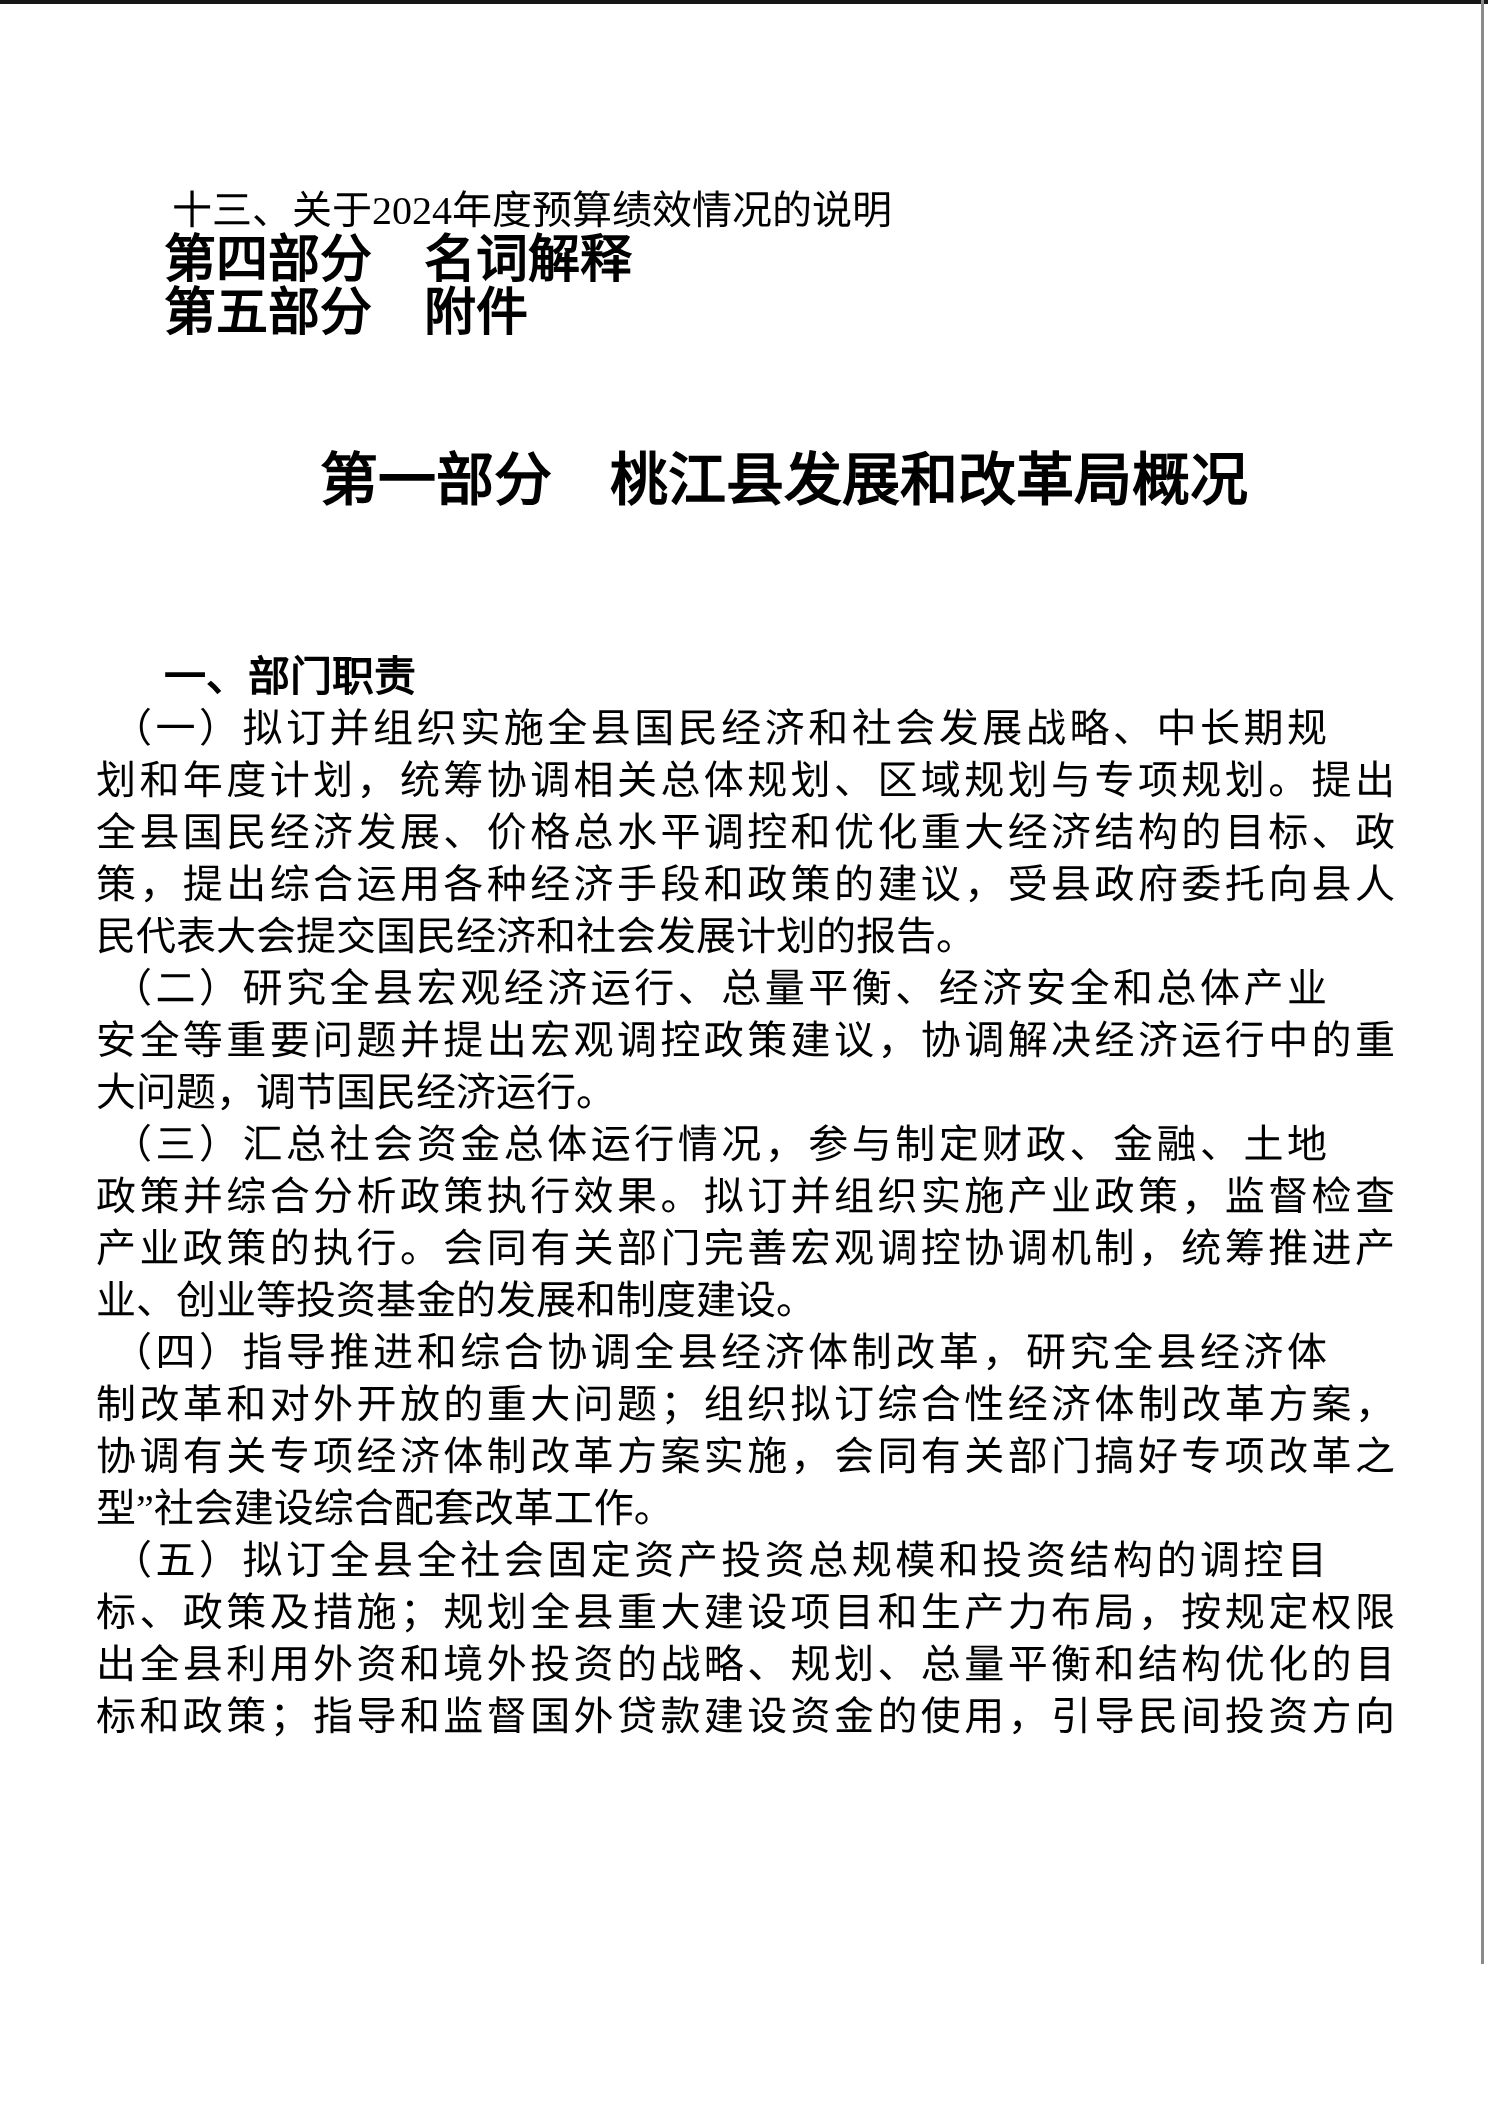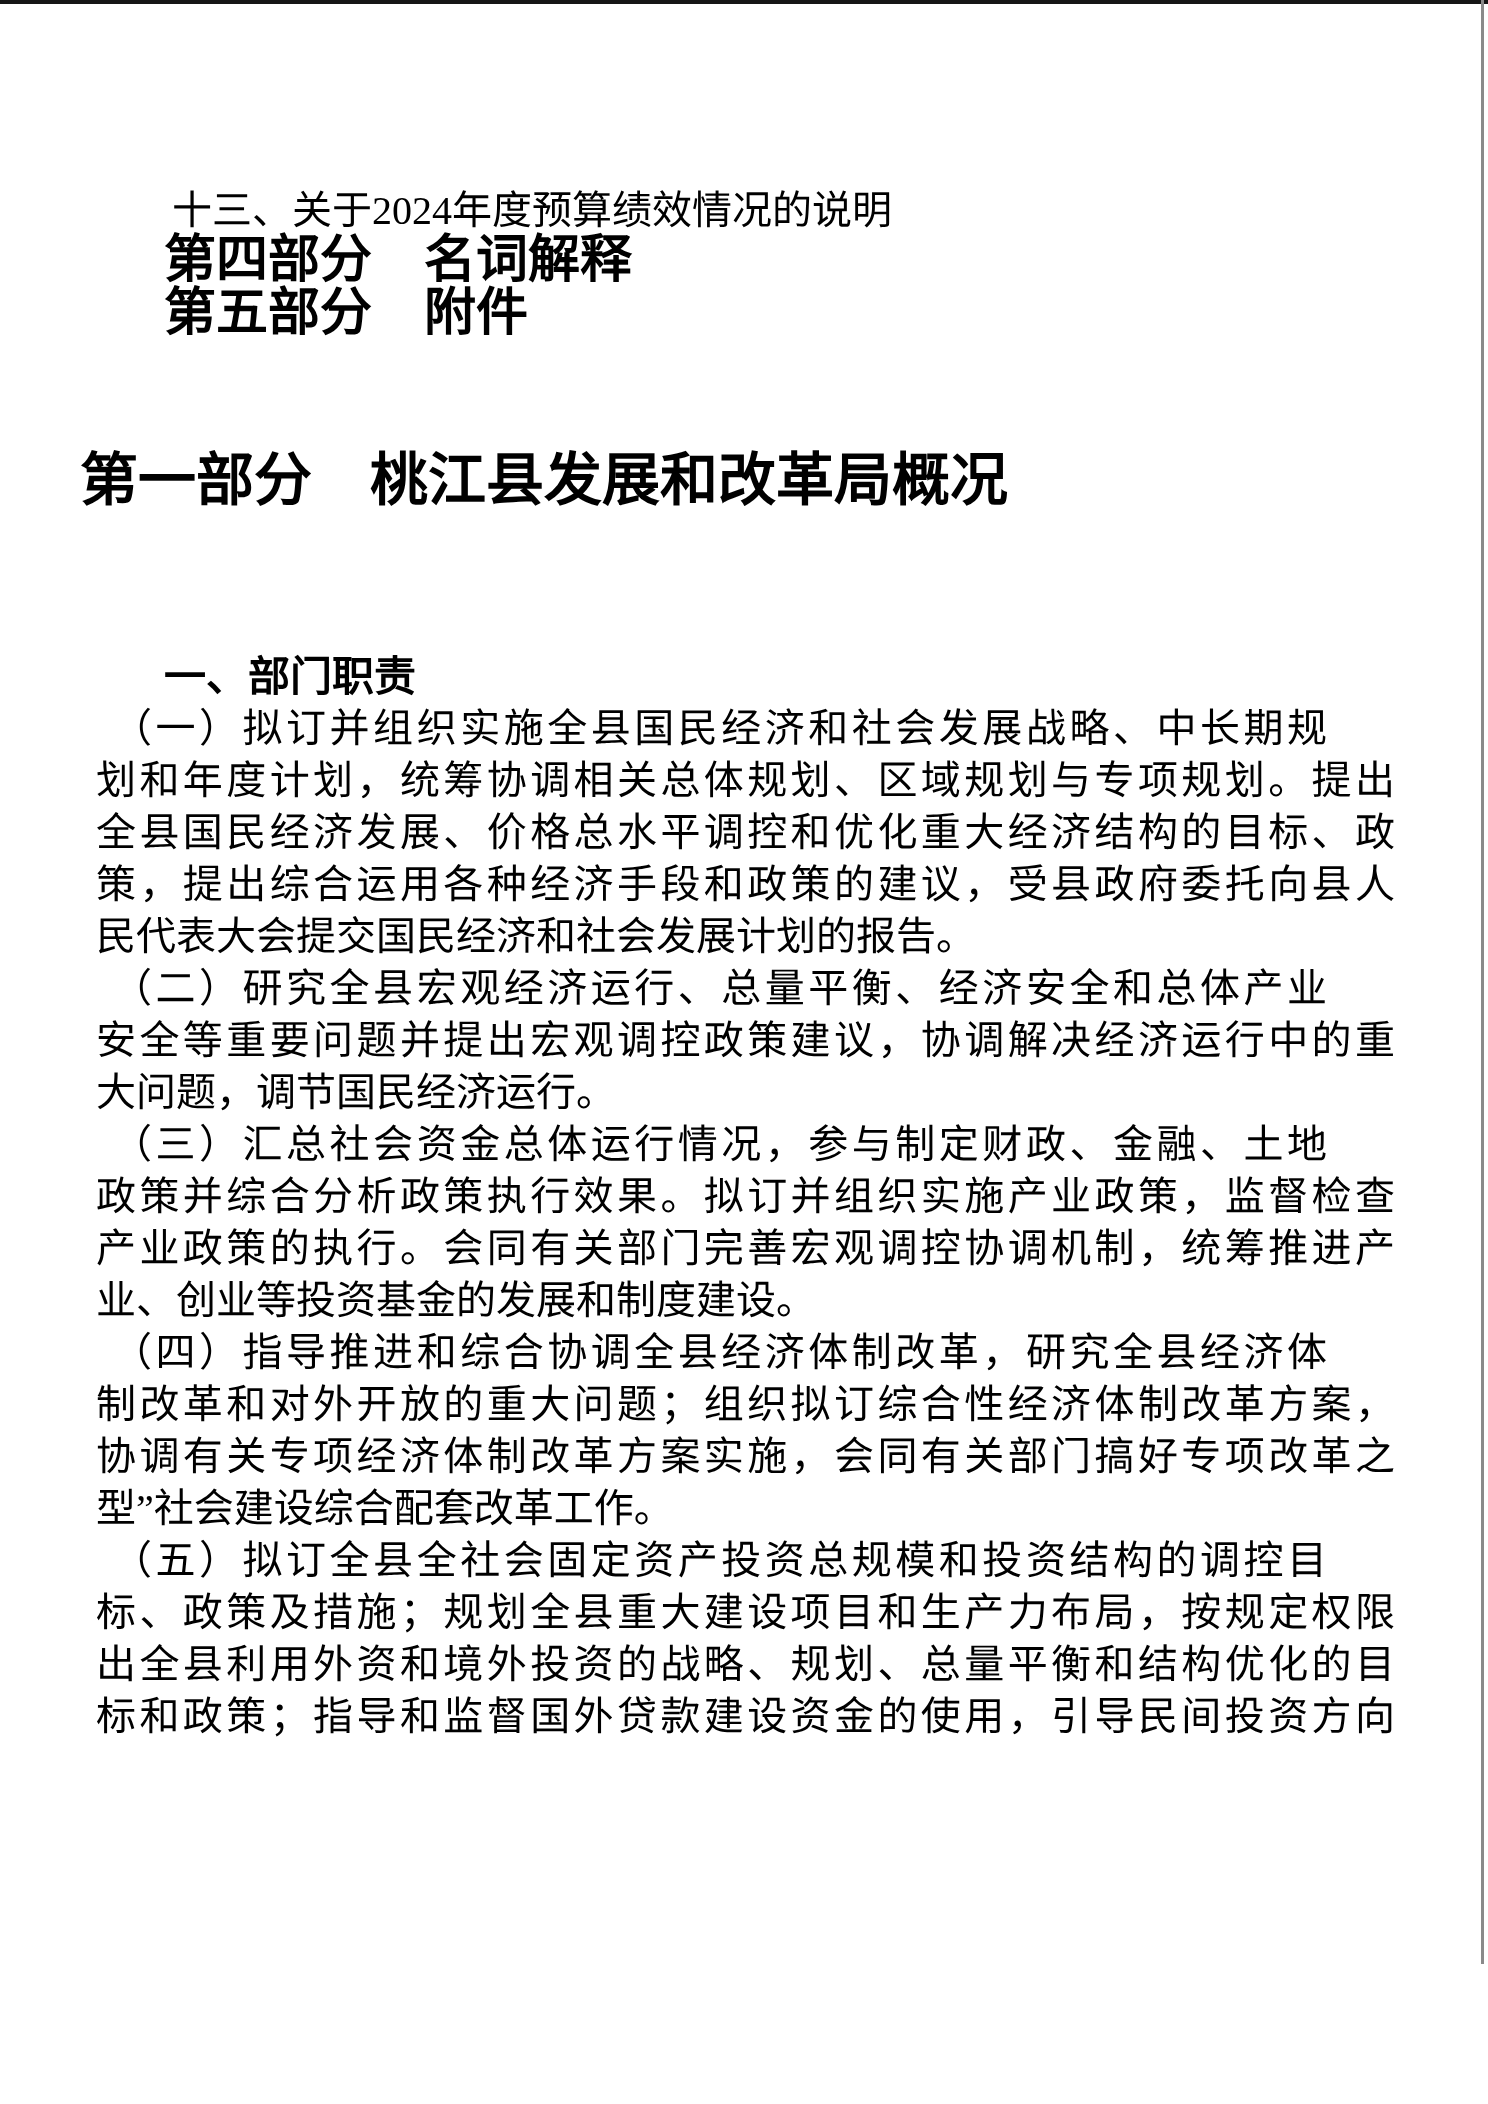--- a/index.html
+++ b/index.html
@@ -47,20 +47,21 @@
   .toc-line.bold {
     font-weight: bold;
     font-size: 52px;
     font-family: Liberation Mono, monospace;
   }
 
   
   .doc-title {
     margin-top: 106px;
     width: 1488px;
+    text-align: center;
     padding-left: 0;
     text-indent: 80px;
     font-size: 58px;
     line-height: 64px;
     font-weight: bold;
     white-space: pre;
   }
 
   
   .section-heading {

